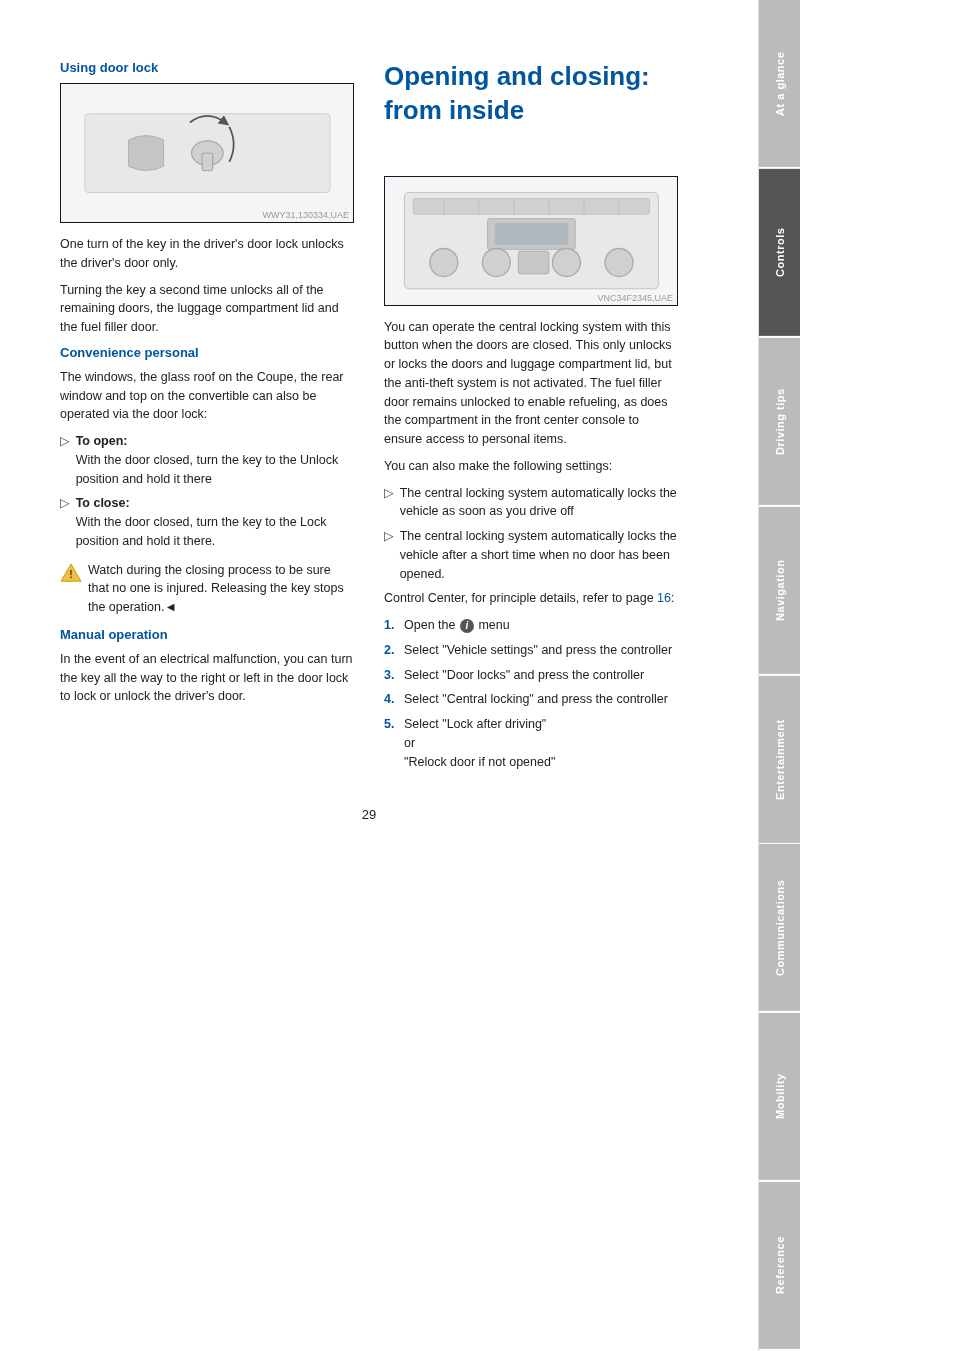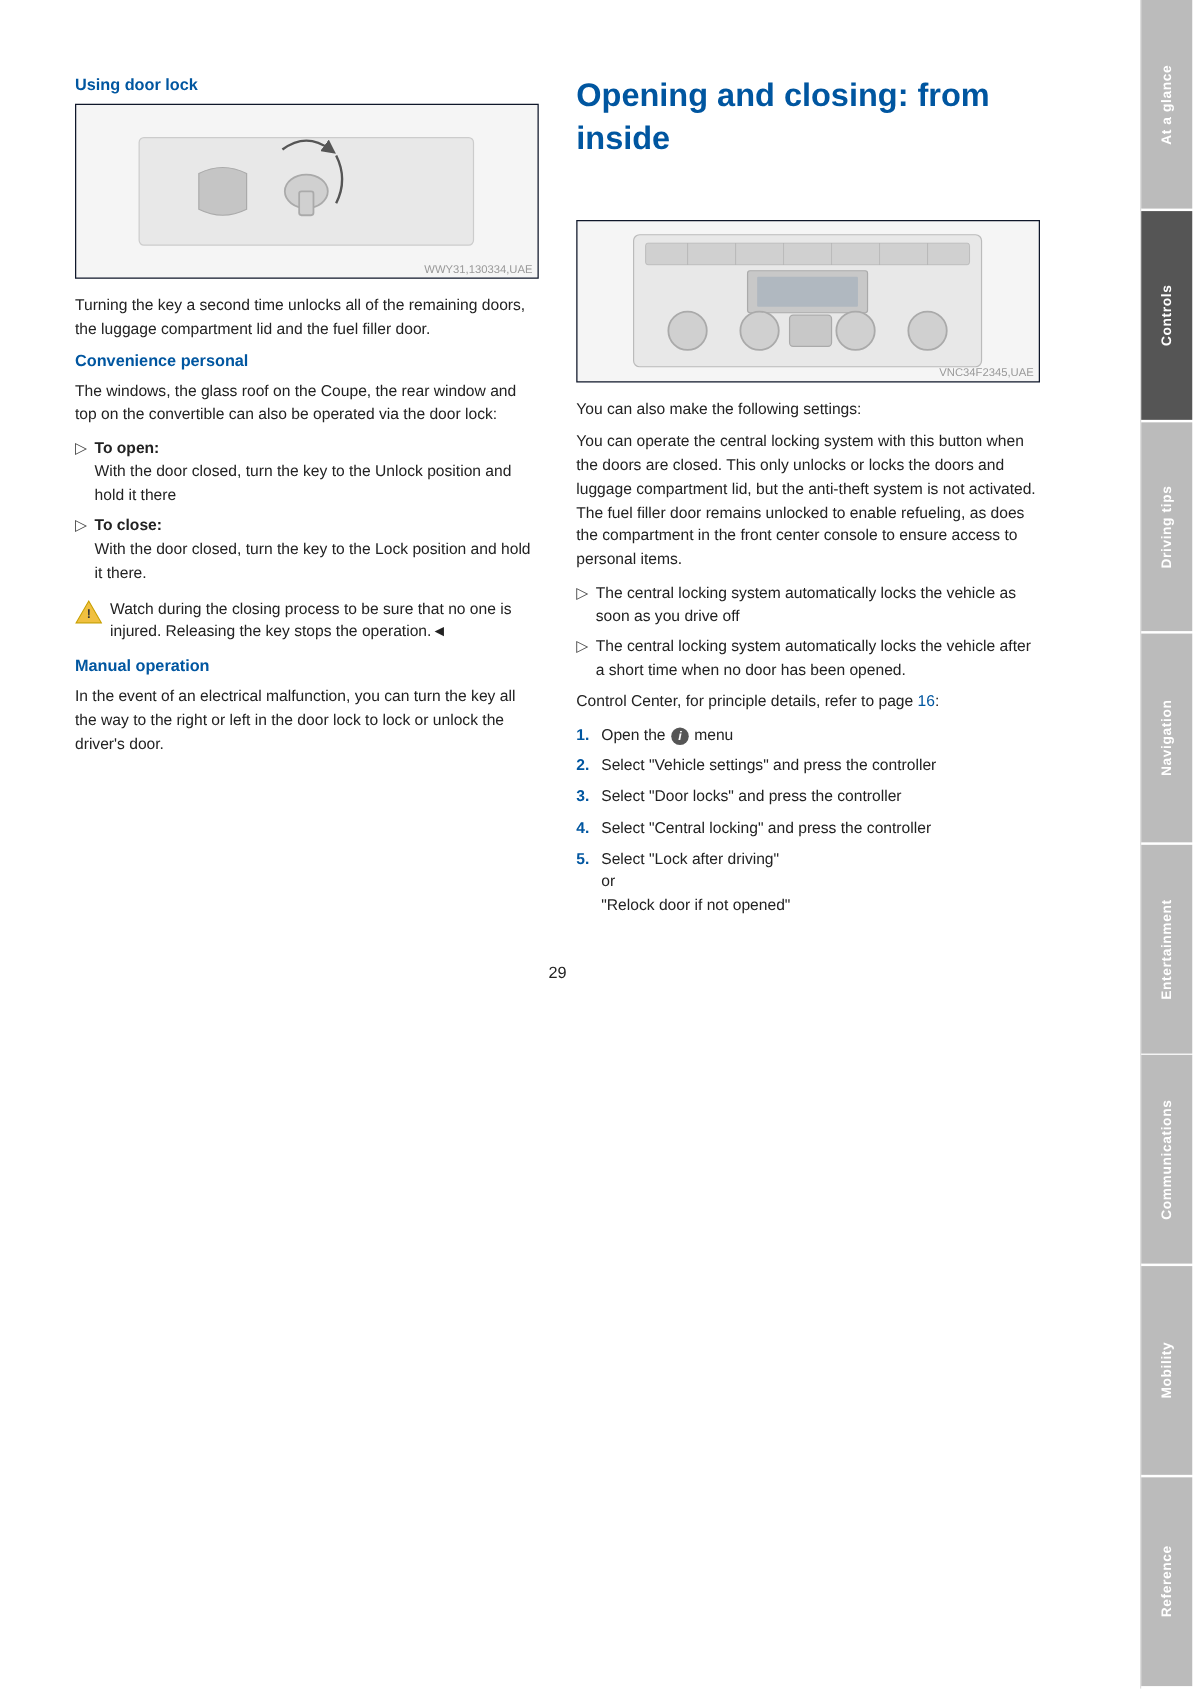--- a/index.html
+++ b/index.html
@@ -6,21 +6,21 @@
     body {
       font-family: Arial, Helvetica, sans-serif;
       font-size: 13px;
       color: #222;
       background: #fff;
       width: 954px;
       min-height: 1351px;
       position: relative;
     }
     .page-container {
-      width: 954px;
+      width: 800px;
       min-height: 1351px;
       display: flex;
       position: relative;
     }
     .main-content {
       flex: 1;
       padding: 60px 40px 40px 60px;
       padding-right: 80px;
     }
     .sidebar {
@@ -191,20 +191,21 @@
             <path d="M175 35 Q185 55 175 75" stroke="#555" stroke-width="2" fill="none"></path>
             <defs>
               <marker id="arrowhead" markerWidth="6" markerHeight="6" refX="3" refY="3" orient="auto">
                 <polygon points="0 0, 6 3, 0 6" fill="#555"></polygon>
               </marker>
             </defs>
           </svg>
           <span class="image-caption">WWY31,130334,UAE</span>
         </div>
 
+        <p class="body-text">One turn of the key in the driver's door lock unlocks the driver's door only.</p>
         <p class="body-text">Turning the key a second time unlocks all of the remaining doors, the luggage compartment lid and the fuel filler door.</p>
 
         <div class="section-heading">Convenience personal</div>
 
         <p class="body-text">The windows, the glass roof on the Coupe, the rear window and top on the convertible can also be operated via the door lock:</p>
 
         <div class="bullet-item">
           <span class="bullet-arrow">▷</span>
           <div>
             <strong>To open:</strong><br>
@@ -255,23 +256,23 @@
 
             <circle cx="50" cy="85" r="16" fill="#d0d0d0" stroke="#aaa" stroke-width="1.5"></circle>
             <circle cx="110" cy="85" r="16" fill="#d0d0d0" stroke="#aaa" stroke-width="1.5"></circle>
             <rect x="135" y="72" width="35" height="26" rx="3" fill="#c8c8c8" stroke="#aaa" stroke-width="1"></rect>
             <circle cx="190" cy="85" r="16" fill="#d0d0d0" stroke="#aaa" stroke-width="1.5"></circle>
             <circle cx="250" cy="85" r="16" fill="#d0d0d0" stroke="#aaa" stroke-width="1.5"></circle>
           </svg>
           <span class="image-caption">VNC34F2345,UAE</span>
         </div>
 
+        <p class="body-text">You can operate the central locking system with this button when the doors are closed. This only unlocks or locks the doors and luggage compartment lid, but the anti-theft system is not activated. The fuel filler door remains unlocked to enable refueling, as does the compartment in the front center console to ensure access to personal items.</p>
+
         <p class="body-text">You can also make the following settings:</p>
-
-        <p class="body-text">You can operate the central locking system with this button when the doors are closed. This only unlocks or locks the doors and luggage compartment lid, but the anti-theft system is not activated. The fuel filler door remains unlocked to enable refueling, as does the compartment in the front center console to ensure access to personal items.</p>
 
         <div class="bullet-item">
           <span class="bullet-arrow">▷</span>
           <span>The central locking system automatically locks the vehicle as soon as you drive off</span>
         </div>
 
         <div class="bullet-item">
           <span class="bullet-arrow">▷</span>
           <span>The central locking system automatically locks the vehicle after a short time when no door has been opened.</span>
         </div>

